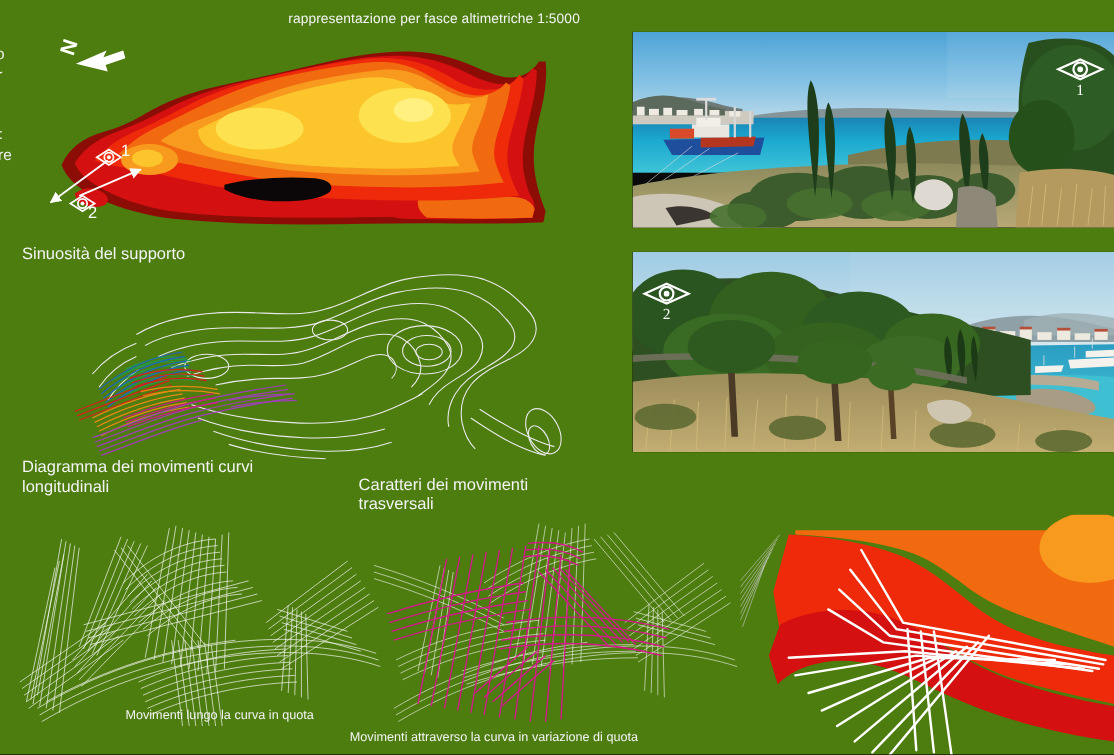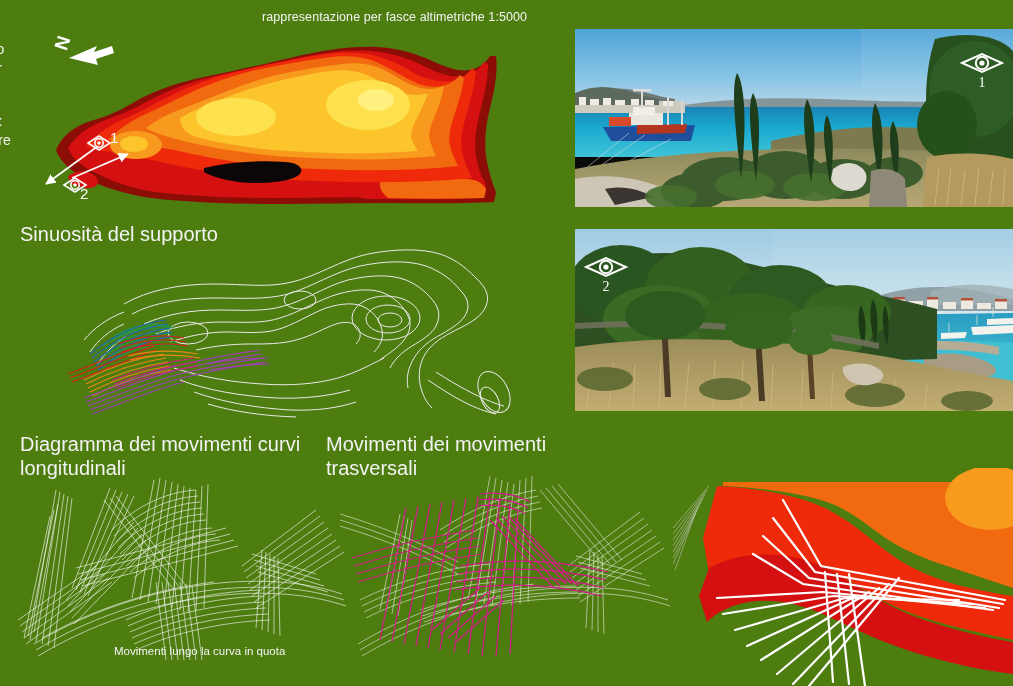--- a/index.html
+++ b/index.html
@@ -9,21 +9,21 @@
     background:#0b0708;
     font-family:"Liberation Sans", sans-serif;
     color:#f2f2f2;
     -webkit-font-smoothing:antialiased;
   }
   .board{position:absolute;inset:0;background:#4d7c0f;}
 
   
   .txt{position:absolute;color:#f4f4f4;line-height:1.22;white-space:pre;}
   .t-title{font-size:12.5px;letter-spacing:.1px;}
-  .t-sec{font-size:20px;}
+  .t-sec{font-size:15px;}
   .t-cap{font-size:11.5px;}
   .t-side{font-size:14px;line-height:1.33;}
 
   
   .photo{position:absolute;overflow:hidden;background:#0a0a0a;}
   .photo svg{display:block;width:100%;height:100%;}
 
   
   .eye{position:absolute;width:46px;text-align:center;}
   .eye svg{display:block;margin:0 auto;}
@@ -266,24 +266,24 @@
         <path d="M182,130 C202,126 222,124 242,124"></path>
       </g>
       <g stroke="#d6178c">
         <path d="M84,140 C110,130 138,122 166,118"></path>
         <path d="M86,144 C112,134 140,126 168,122"></path>
         <path d="M88,148 C114,138 142,130 170,126"></path>
       </g>
     </g>
   </svg>
 
-  <div class="txt t-sec" style="left:20px;top:432px;"><span>Diagramma dei movimenti curvi
+  <div class="txt t-sec" style="left:20px;top:416px;"><span>Diagramma dei movimenti curvi
 longitudinali</span></div>
 
-  <div class="txt t-sec" style="left:326px;top:432px;"><span>Movimenti dei movimenti
+  <div class="txt t-sec" style="left:326px;top:432px;"><span>Caratteri dei movimenti
 trasversali</span></div>
 
 
   <svg class="fig" style="left:16px;top:470px;" width="330" height="195" viewBox="0 0 330 195">
     <g stroke="#ffffff" stroke-width="0.65" fill="none" opacity="0.92">
 
       <path d="M40,20 L14,170"></path>
         <path d="M44,22 L20,172"></path>
         <path d="M48,24 L26,174"></path>
       <path d="M52,26 L32,176"></path>
@@ -750,14 +750,15 @@
         <path d="M3 12 L23 3 L43 12 L23 21 Z" fill="none" stroke="#ffffff" stroke-width="2"></path>
         <circle cx="23" cy="12" r="6.2" fill="none" stroke="#ffffff" stroke-width="2"></circle>
         <circle cx="23" cy="12" r="2.6" fill="#ffffff"></circle>
       </svg>
       <div class="num">2</div>
     </div>
   </div>
 
   <div class="txt t-cap" style="left:114px;top:644px;">Movimenti lungo la curva in quota</div>
 
+  <div class="txt t-cap" style="left:318px;top:664px;">Movimenti attraverso la curva in variazione di quota</div>
 
 </div>
 
 </body></html>

